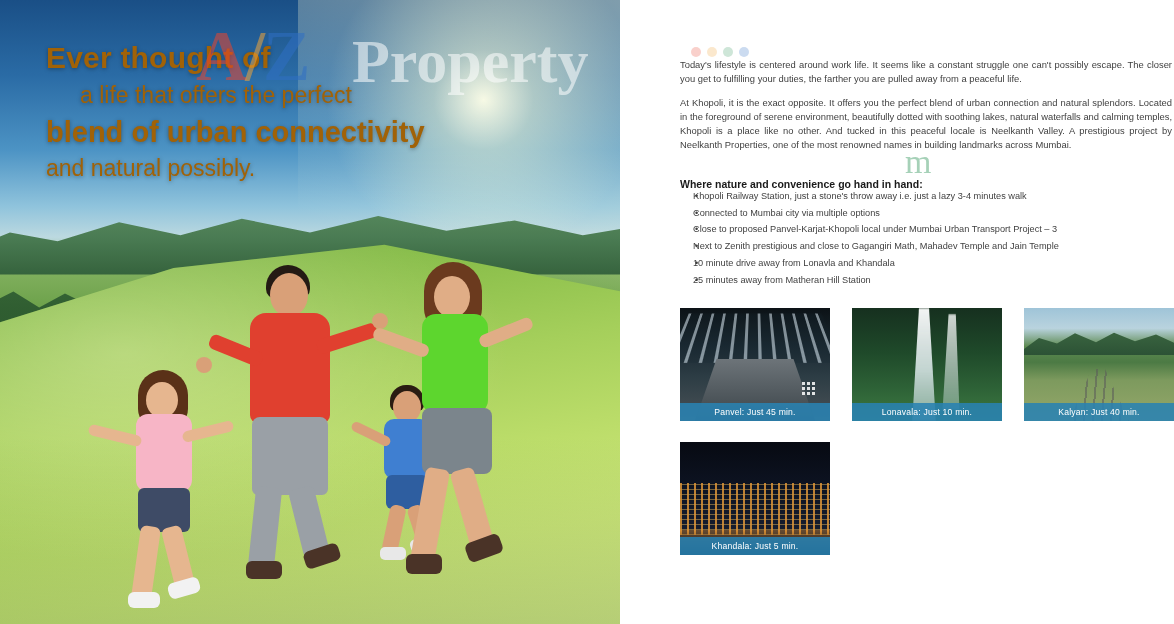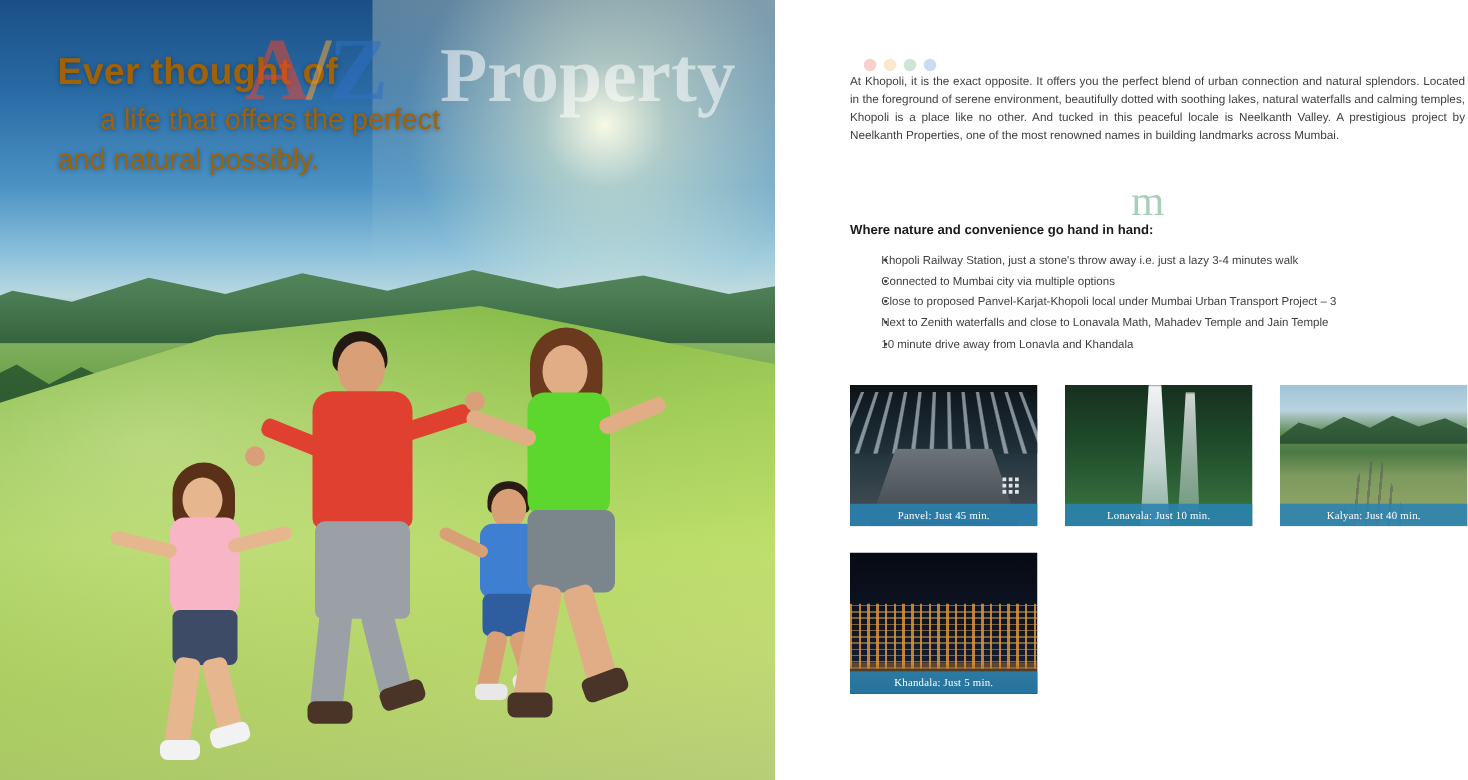--- a/index.html
+++ b/index.html
@@ -150,26 +150,26 @@
   .body-copy p{margin:0 0 9px 0;}
 
   .sub-head{
     position:absolute;left:0;top:178px;font-size:10.5px;font-weight:bold;color:#1a1a1a;
   }
   .bullets{
     position:absolute;left:0;top:192px;width:470px;
     font-size:9.2px;color:#3f3f3f;line-height:1.0;
   }
   .bullets li{margin:0 0 7.5px 0;}
-  .bullets ul{margin:12px;padding-left:13px;list-style:none;}
+  .bullets ul{margin:0;padding-left:13px;list-style:none;}
   .bullets li:before{content:"\2022";color:#3f3f3f;position:absolute;left:2px;}
   .bullets li{position:relative;padding-left:0;}
 
   
-  .grid{position:absolute;left:60px;top:308px;width:494px;font-family:Liberation Serif, serif;}
+  .grid{position:absolute;left:60px;top:308px;width:494px;}
   .row{display:flex;gap:22px;margin-bottom:21px;}
   .cell{width:150px;height:113px;position:relative;overflow:hidden;}
   .cap{
     position:absolute;left:0;bottom:0;width:100%;height:18px;
     background:rgba(41,130,178,0.88);color:#fff;font-size:8.6px;
     display:flex;align-items:center;justify-content:center;letter-spacing:0.2px;
   }
   .ph{position:absolute;inset:0;}
 
   
@@ -355,40 +355,43 @@
         <div class="limb leg-l"></div>
           <div class="limb leg-r"></div>
         <div class="limb shoe-l"></div>
           <div class="limb shoe-r"></div>
       </div>
     </div>
 
     <div class="headline">
       <div class="hl-1">Ever thought of</div>
       <div class="hl-2">a life that offers the perfect</div>
+      <div class="hl-3">blend of urban connectivity</div>
       <div class="hl-4">and natural possibly.</div>
     </div>
   </div>
 
   <div class="right">
     <div class="right-inner">
 
       <div class="body-copy">
+        <p>Today's lifestyle is centered around work life. It seems like a constant struggle one can't possibly escape. The closer you get to fulfilling your duties, the farther you are pulled away from a peaceful life.</p>
         <p>At Khopoli, it is the exact opposite. It offers you the perfect blend of urban connection and natural splendors. Located in the foreground of serene environment, beautifully dotted with soothing lakes, natural waterfalls and calming temples, Khopoli is a place like no other. And tucked in this peaceful locale is Neelkanth Valley. A prestigious project by Neelkanth Properties, one of the most renowned names in building landmarks across Mumbai.</p>
       </div>
 
       <div class="sub-head">Where nature and convenience go hand in hand:</div>
 
       <div class="bullets">
         <ul>
           <li>Khopoli Railway Station, just a stone's throw away i.e. just a lazy 3-4 minutes walk</li>
           <li>Connected to Mumbai city via multiple options</li>
           <li>Close to proposed Panvel-Karjat-Khopoli local under Mumbai Urban Transport Project – 3</li>
-          <li>Next to Zenith waterfalls and close to Lonavala Math, Mahadev Temple and Jain Temple</li>
+          <li>Next to Zenith prestigious and close to Gagangiri Math, Mahadev Temple and Jain Temple</li>
           <li>10 minute drive away from Lonavla and Khandala</li>
+          <li>25 minutes away from Matheran Hill Station</li>
         </ul>
       </div>
     </div>
 
     <div class="grid" style="left:60px;">
       <div class="row">
         <div class="cell">
           <div class="ph ph-panvel"></div>
           <div class="cap">Panvel: Just 45 min.</div>
         </div>

